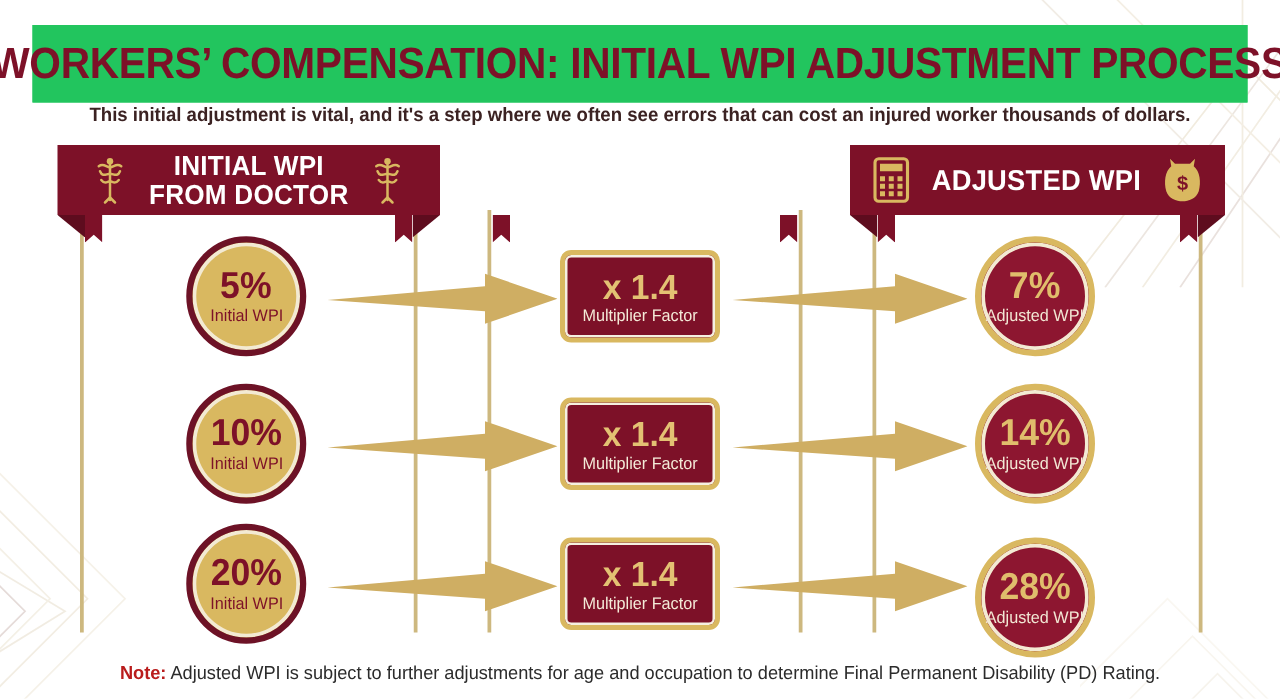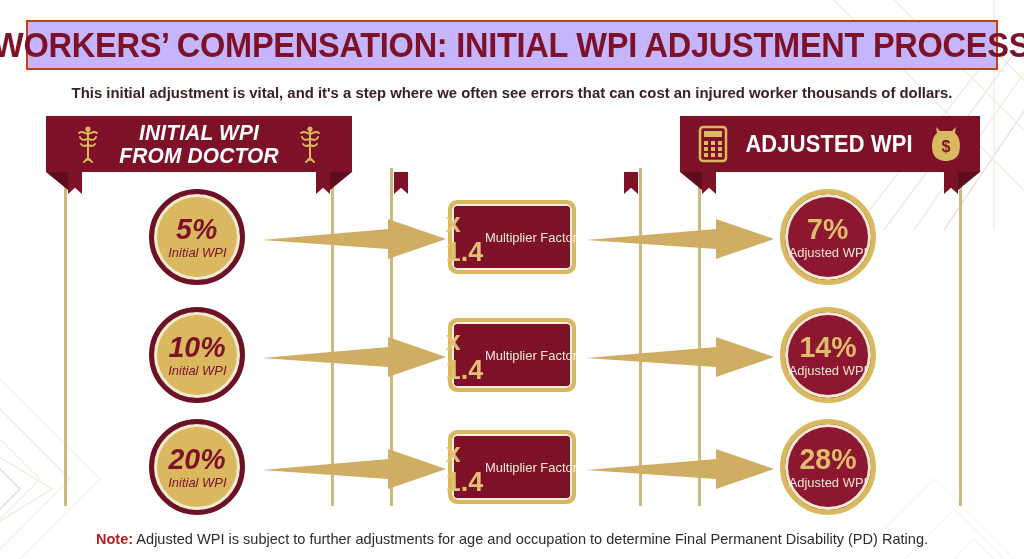--- a/index.html
+++ b/index.html
@@ -20,23 +20,23 @@
 
   
   .deco { position: absolute; pointer-events: none; }
   .deco-tr { top: -70px; right: -90px; width: 320px; height: 300px;
              transform: rotate(0deg); opacity: .55; }
   .deco-bl { bottom: -60px; left: -110px; width: 300px; height: 280px; opacity: .5; }
   .deco-br { bottom: -80px; right: -60px; width: 220px; height: 200px; opacity: .35; }
 
   
   .title-band {
-    position: absolute; left: 26px; top: 20px; right: 26px; height: 50px;
-    background: #c4b5fd;
-    border: 2px solid #c2410c;
+    position: absolute; left: 26px; top: 20px; right: 26px; height: 62px;
+    background: #22c55e;
+    border: 2px solid #22c55e;
     display: flex; align-items: center; justify-content: center;
   }
   .title-text {
     font-family: "Liberation Sans Narrow", "Liberation Sans", sans-serif;
     font-weight: bold;
     font-size: 35px;
     letter-spacing: -0.3px;
     color: #7d1128;
     white-space: nowrap;
     transform: scaleX(0.93);
@@ -52,21 +52,21 @@
     color: #3b2222;
     white-space: nowrap;
     transform: scaleX(0.96);
   }
 
   
   .col {
     position: absolute; top: 116px;
     height: 398px;
   }
-  .col-1 { left: 46px;  width: 306px; font-style: italic; }
+  .col-1 { left: 46px;  width: 306px; }
   .col-2 { left: 372px; width: 288px; }
   .col-3 { left: 680px; width: 300px; }
 
   
   .rail {
     position: absolute; top: 52px; bottom: 8px; width: 3px;
     background: #cdb87f;
   }
   .rail-l { left: 18px; }
   .rail-r { right: 18px; }
@@ -149,21 +149,21 @@
   .circle-maroon .small { color: #f2e7d4; }
 
   
   .mbox {
     position: absolute;
     width: 128px; height: 74px;
     background: #7d1128;
     border: 4px solid #d9b860;
     border-radius: 9px;
     box-shadow: inset 0 0 0 2px #f5efe0;
-    display: flex; flex-direction: row;
+    display: flex; flex-direction: column;
     align-items: center; justify-content: center;
   }
   .mbox .big {
     font-family: "Liberation Sans Narrow", "Liberation Sans", sans-serif;
     font-weight: bold;
     font-size: 28px; line-height: 29px;
     color: #e3c173;
     transform: scaleX(0.96);
   }
   .mbox .small {
@@ -329,21 +329,21 @@
     <div class="tail-r"></div>
 
     <div class="circle circle-maroon" style="left:100px; top:73px;">
       <div class="big">7%</div>
       <div class="small">Adjusted WPI</div>
     </div>
     <div class="circle circle-maroon" style="left:100px; top:191px;text-align:right;">
       <div class="big">14%</div>
       <div class="small">Adjusted WPI</div>
     </div>
-    <div class="circle circle-maroon" style="left:100px; top:303px;">
+    <div class="circle circle-maroon" style="left:100px; top:314px;">
       <div class="big">28%</div>
       <div class="small">Adjusted WPI</div>
     </div>
   </div>
 
   <svg class="arrow" style="left:262px; top:218px;" width="184" height="42" viewBox="0 0 184 42">
     <path d="M0 22 L126 11 L126 1 L184 21 L126 41 L126 31 Z" fill="#cfae63"></path>
   </svg>
   <svg class="arrow" style="left:262px; top:336px;" width="184" height="42" viewBox="0 0 184 42">
     <path d="M0 22 L126 11 L126 1 L184 21 L126 41 L126 31 Z" fill="#cfae63"></path>

